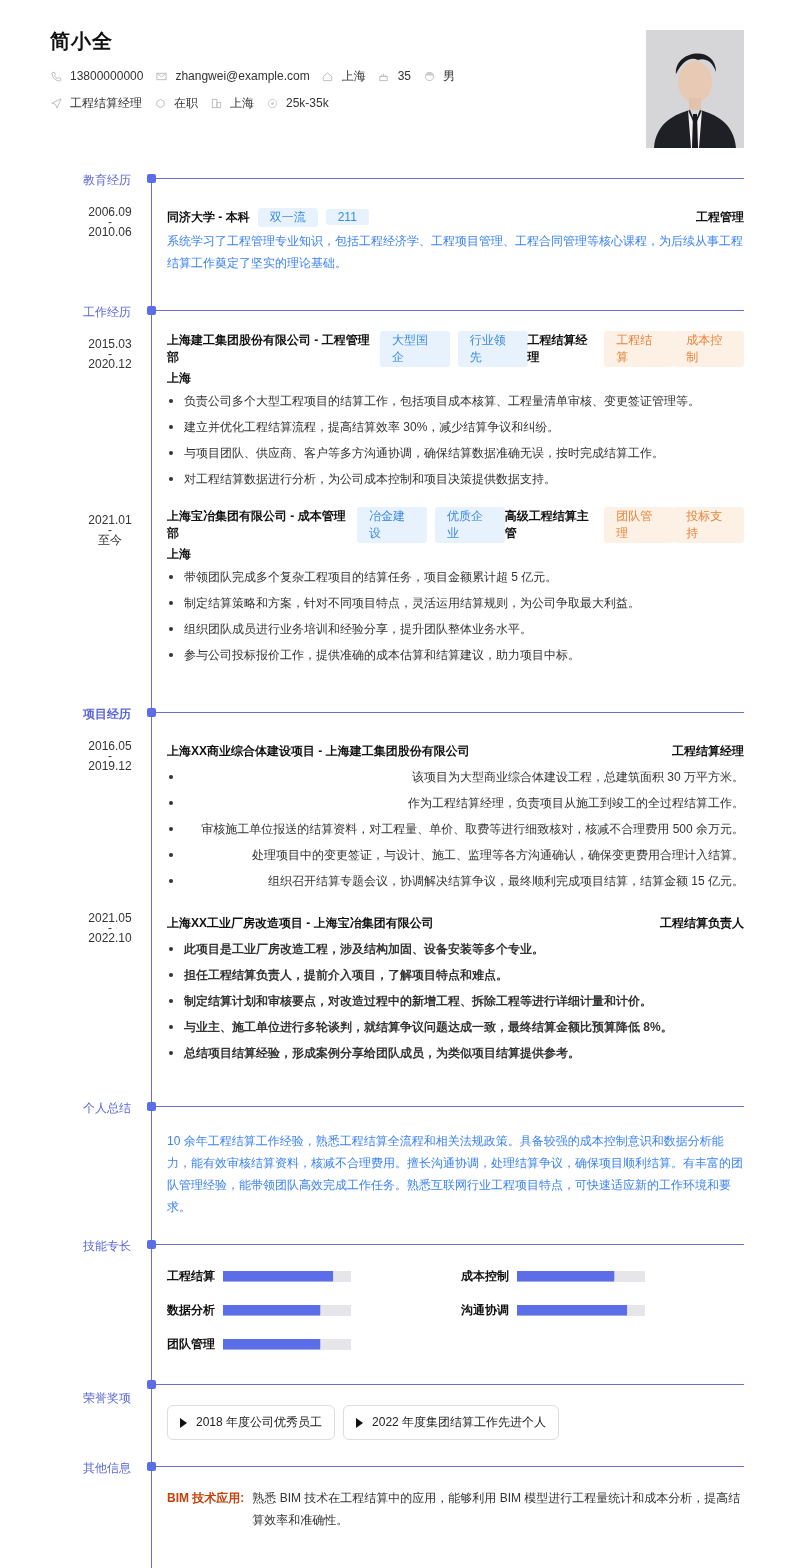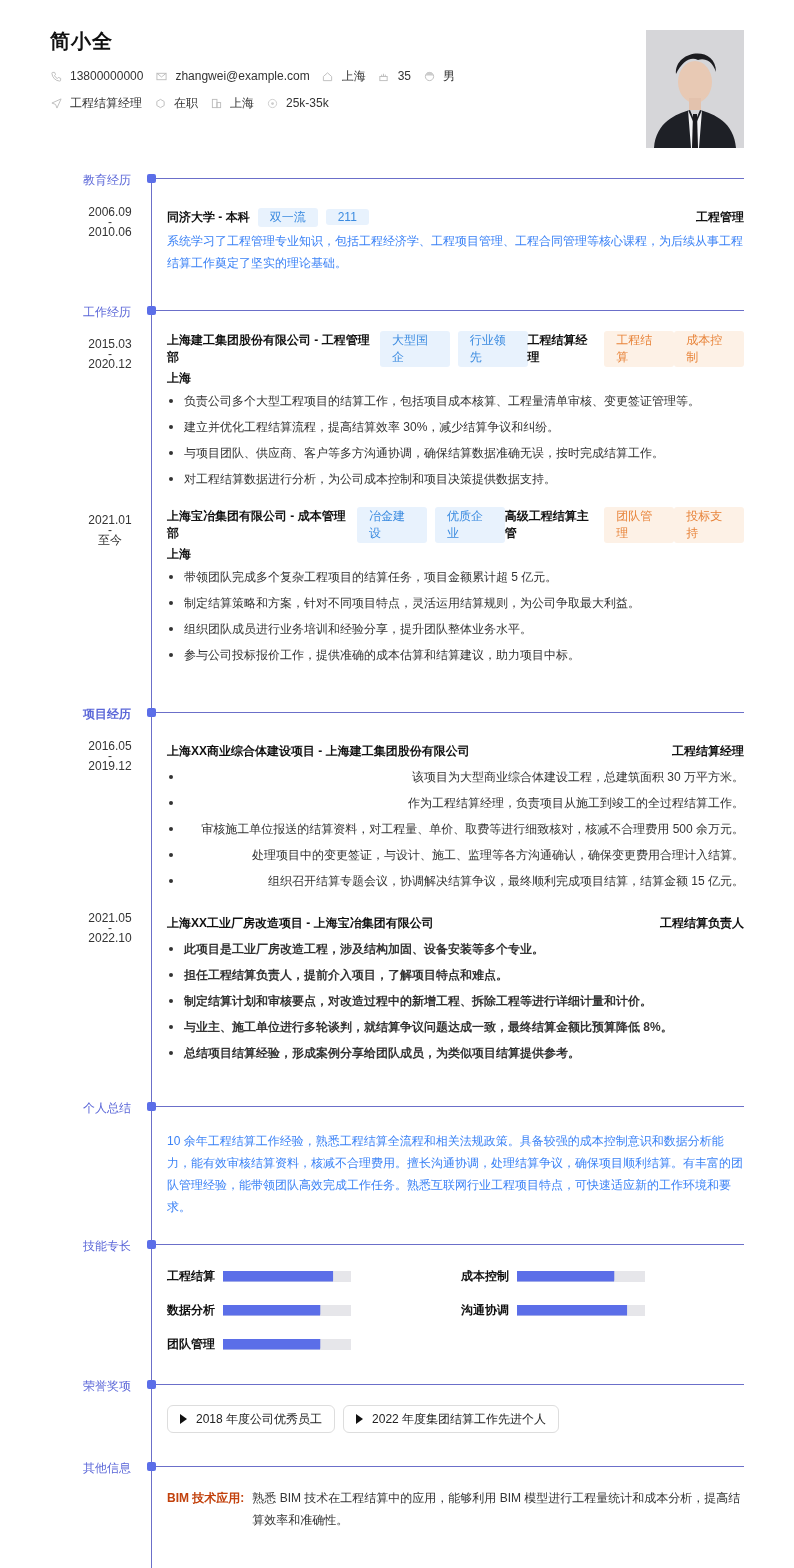--- a/index.html
+++ b/index.html
@@ -50,21 +50,21 @@
     ul.bullets li::before { content: ""; position: absolute; left: 2px; top: 5px; width: 4px; height: 4px; border-radius: 50%; background: #333; }
 
     .skills { position: absolute; left: 167px; width: 577px; }
     .skill { position: absolute; display: flex; align-items: center; height: 14px; }
     .skill-label { font-size: 12px; font-weight: bold; color: #111; width: 56px; }
     .skill-track { width: 128px; height: 11px; background: #e6e6ea; position: relative; overflow: hidden; }
     .skill-fill { position: absolute; left: 0; top: 0; bottom: 0; background: #5b6ee8; clip-path: polygon(0 0, 100% 0, calc(100% - 0px) 100%, 0 100%); }
     .skill-fill::after { content: ""; position: absolute; right: -5px; top: 0; width: 0; height: 0; border-top: 11px solid #5b6ee8; border-right: 5px solid transparent; }
 
     .awards { position: absolute; left: 167px; display: flex; }
-    .award { display: flex; align-items: center; height: 28px; padding: 0 12px; border: 1px solid #ddd; border-radius: 6px; font-size: 12px; color: #222; margin-right: 8px; background: #fff; }
+    .award { display: flex; align-items: center; height: 35px; padding: 0 12px; border: 1px solid #ddd; border-radius: 6px; font-size: 12px; color: #222; margin-right: 8px; background: #fff; }
     .award .tri { width: 0; height: 0; border-top: 5px solid transparent; border-bottom: 5px solid transparent; border-left: 7px solid #111; margin-right: 9px; }
 
     .other { position: absolute; left: 167px; width: 577px; display: flex; font-size: 12px; line-height: 22px; }
     .other-label { font-weight: bold; color: #c2410c; white-space: nowrap; margin-right: 8px; }
     .other-text { color: #333; }
   </style>
 </head>
 <body>
 
 <div class="page">
@@ -326,21 +326,21 @@
       <div class="skill" style="left:0; top:68px;">
         <span class="skill-label">团队管理</span>
         <div class="skill-track">
             <div class="skill-fill" style="width:76%;"></div>
           </div>
       </div>
     </div>
   </div>
 
   <div class="section" style="top:1378px;">
-    <div class="sec-title" style="top:0;">荣誉奖项</div>
+    <div class="sec-title" style="top:12px;">荣誉奖项</div>
     <div class="sec-dot" style="top:2px;"></div>
     <div class="sec-rule" style="top:6px;"></div>
     <div class="awards" style="top:27px;">
       <div class="award">
         <span class="tri"></span>
         <span>2018 年度公司优秀员工</span>
       </div>
       <div class="award">
         <span class="tri"></span>
         <span>2022 年度集团结算工作先进个人</span>

